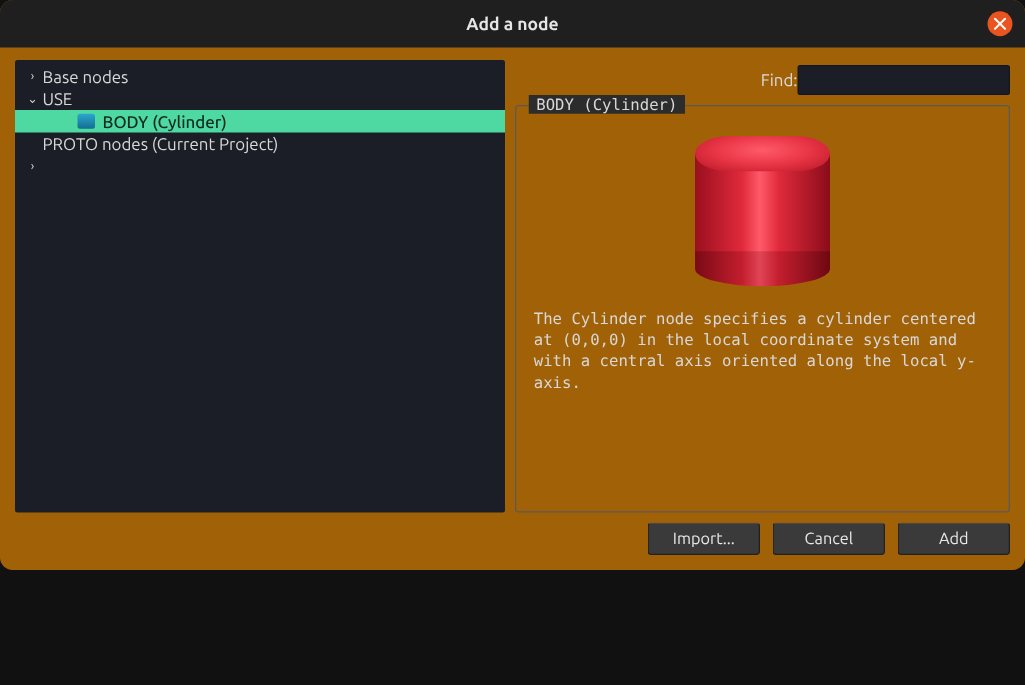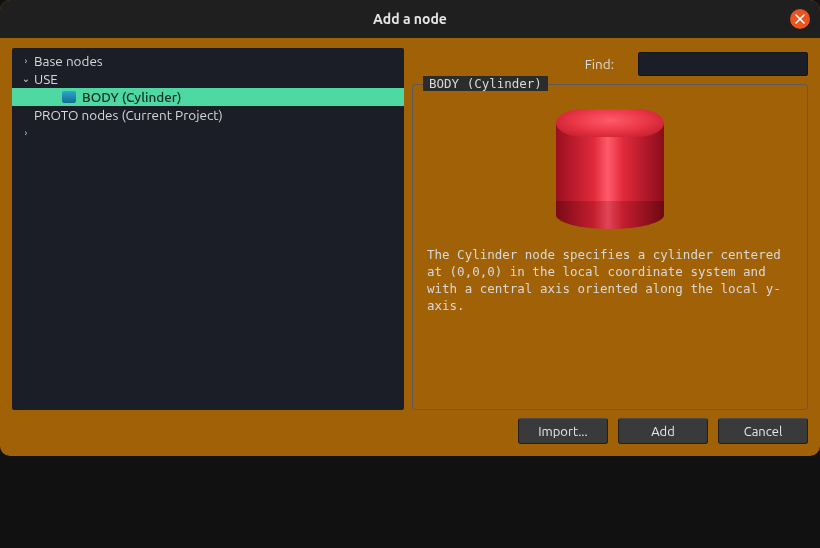--- a/index.html
+++ b/index.html
@@ -67,21 +67,21 @@
     margin-right: 6px;
     display: inline-block;
   }
   .tree-row.selected .node-icon { background: linear-gradient(#2aa0d4, #0b628f); opacity: 0.9; }
 
   .right {
     flex: 1; display: flex; flex-direction: column;
   }
   .find-row {
     height: 28px; display: flex; align-items: center; justify-content: flex-end;
-    gap: 24px; margin-bottom: 6px; margin-top: 2px;
+    gap: 0; margin-bottom: 6px; margin-top: 2px;
   }
   .find-label { color: #dcdcdc; font-size: 13.5px; }
   .find-input {
     width: 170px; height: 24px;
     background: #1b1e26;
     border: 1px solid #15171d;
     border-radius: 2px;
     color: #ddd;
     padding: 0 6px;
     font-size: 13px;
@@ -211,16 +211,16 @@
           </div>
         </div>
 
         <div class="desc">The Cylinder node specifies a cylinder centered at (0,0,0) in the local coordinate system and with a central axis oriented along the local y-axis.</div>
       </div>
     </div>
   </div>
 
   <div class="footer">
     <div class="btn">Import...</div>
+    <div class="btn">Cancel</div>
     <div class="btn">Add</div>
-    <div class="btn">Cancel</div>
   </div>
 </div>
 
 </body></html>

